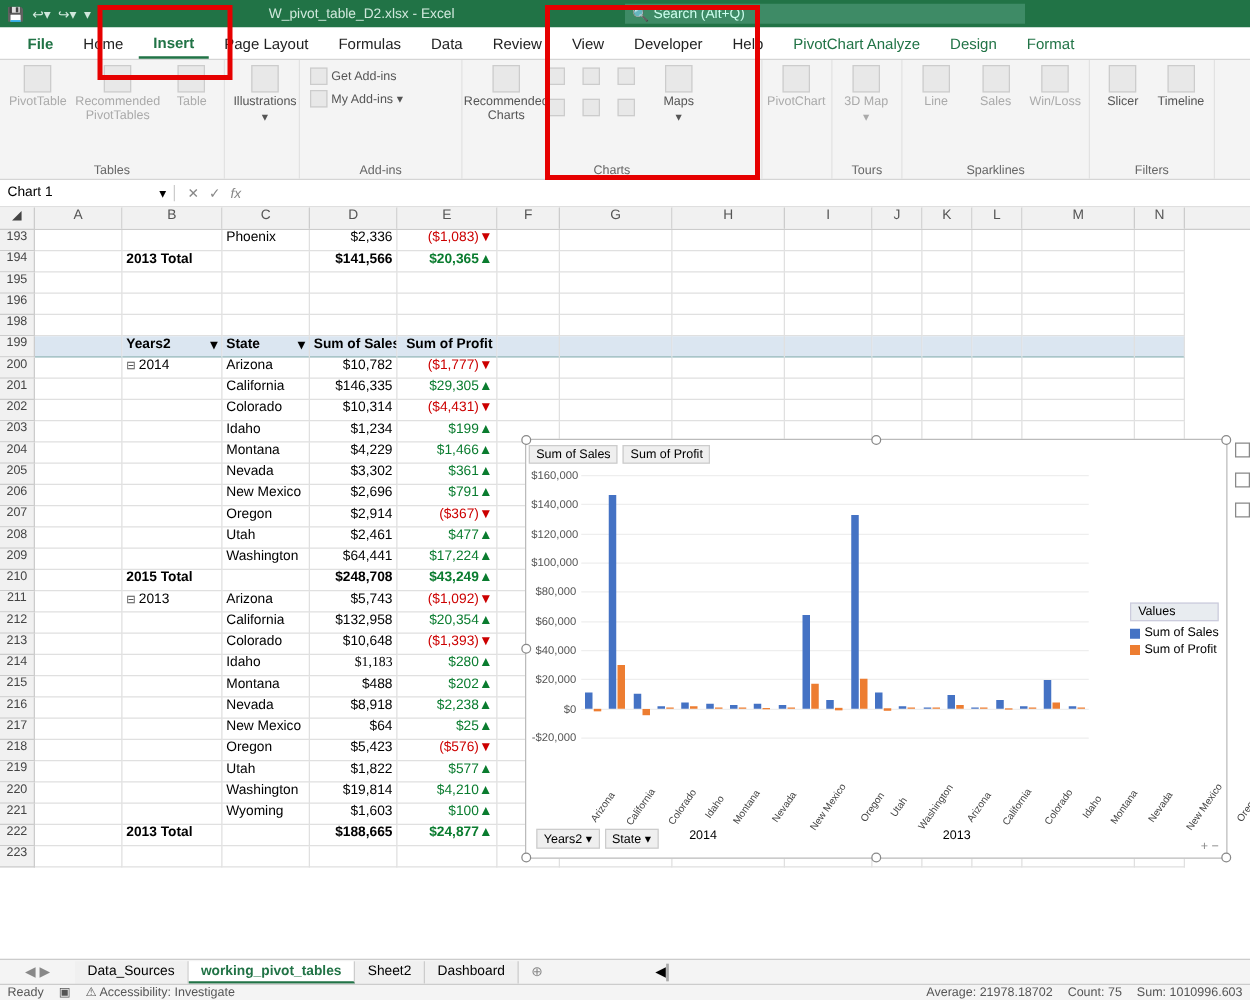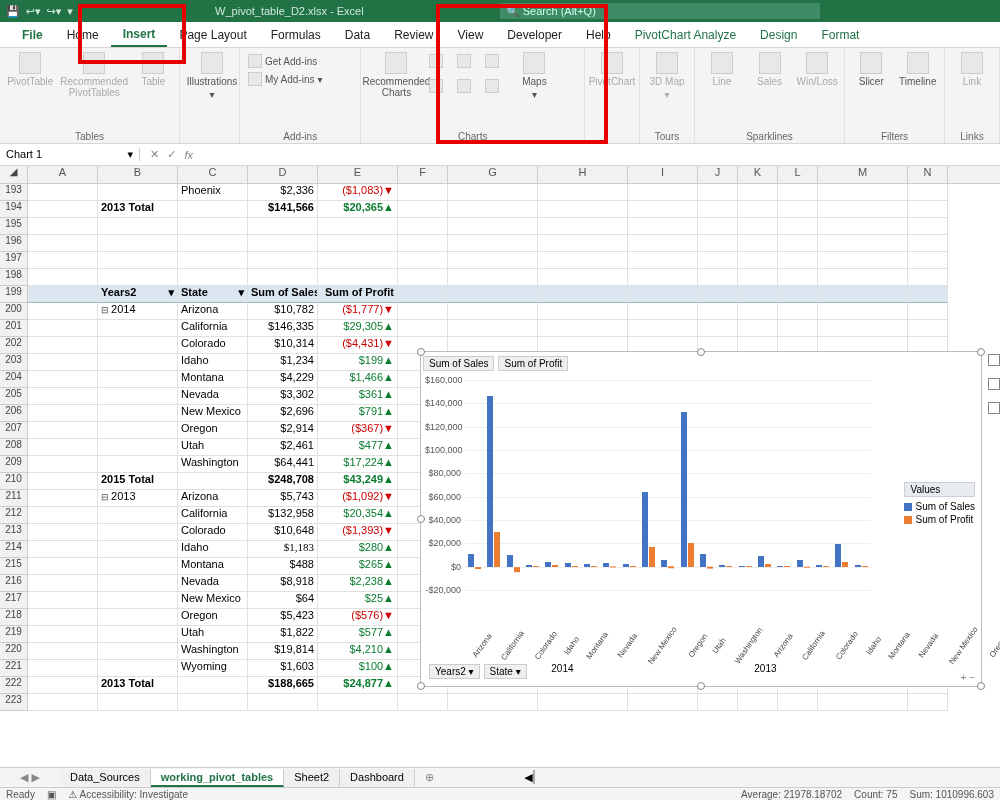--- a/index.html
+++ b/index.html
@@ -214,27 +214,20 @@
       <div class="bigbtn narrow">
           <div class="ico"></div>
           <span>Slicer</span>
         </div>
       <div class="bigbtn narrow">
           <div class="ico"></div>
           <span>Timeline</span>
         </div>
     </div>
     <div class="label">Filters</div>
-  </div>
-  <div class="rgroup" style="width:56px">
-    <div class="bigbtn grey narrow">
-        <div class="ico"></div>
-        <span>Link</span>
-      </div>
-    <div class="label">Links</div>
   </div>
 </div>
 
 <div class="namebox-row">
   <div class="namebox">
       <span>Chart 1</span>
       <span>▾</span>
     </div>
   <div class="fx-area">
     <span>✕</span>
@@ -326,37 +319,20 @@
       <div class="cell" style="width: 90px;"></div>
       <div class="cell" style="width: 90px;"></div>
       <div class="cell" style="width: 70px;"></div>
       <div class="cell" style="width: 40px;"></div>
       <div class="cell" style="width: 40px;"></div>
       <div class="cell" style="width: 40px;"></div>
       <div class="cell" style="width: 90px;"></div>
       <div class="cell" style="width: 40px;"></div>
     </div>
     <div class="gridrow">
-      <div class="rowlbl">197</div>
-      <div class="cell" style="width: 70px;"></div>
-      <div class="cell" style="width: 80px;"></div>
-      <div class="cell" style="width: 70px;"></div>
-      <div class="cell" style="width: 70px;"></div>
-      <div class="cell" style="width: 80px;"></div>
-      <div class="cell" style="width: 50px;"></div>
-      <div class="cell" style="width: 90px;"></div>
-      <div class="cell" style="width: 90px;"></div>
-      <div class="cell" style="width: 70px;"></div>
-      <div class="cell" style="width: 40px;"></div>
-      <div class="cell" style="width: 40px;"></div>
-      <div class="cell" style="width: 40px;"></div>
-      <div class="cell" style="width: 90px;"></div>
-      <div class="cell" style="width: 40px;"></div>
-    </div>
-    <div class="gridrow">
       <div class="rowlbl">198</div>
       <div class="cell" style="width: 70px;"></div>
       <div class="cell" style="width: 80px;"></div>
       <div class="cell" style="width: 70px;"></div>
       <div class="cell" style="width: 70px;"></div>
       <div class="cell" style="width: 80px;"></div>
       <div class="cell" style="width: 50px;"></div>
       <div class="cell" style="width: 90px;"></div>
       <div class="cell" style="width: 90px;"></div>
       <div class="cell" style="width: 70px;"></div>
@@ -637,21 +613,21 @@
       <div class="cell" style="width: 40px;"></div>
       <div class="cell" style="width: 90px;"></div>
       <div class="cell" style="width: 40px;"></div>
     </div>
     <div class="gridrow">
       <div class="rowlbl">215</div>
       <div class="cell" style="width: 70px;"></div>
       <div class="cell" style="width: 80px;"></div>
       <div class="cell" style="width: 70px;">Montana</div>
       <div class="cell num" style="width: 70px;">$488</div>
-      <div class="cell num grn" style="width: 80px;">$265▲</div>
+      <div class="cell num grn" style="width: 80px;">$202▲</div>
       <div class="cell" style="width: 50px;"></div>
       <div class="cell" style="width: 90px;"></div>
       <div class="cell" style="width: 90px;"></div>
       <div class="cell" style="width: 70px;"></div>
       <div class="cell" style="width: 40px;"></div>
       <div class="cell" style="width: 40px;"></div>
       <div class="cell" style="width: 40px;"></div>
       <div class="cell" style="width: 90px;"></div>
       <div class="cell" style="width: 40px;"></div>
     </div>

